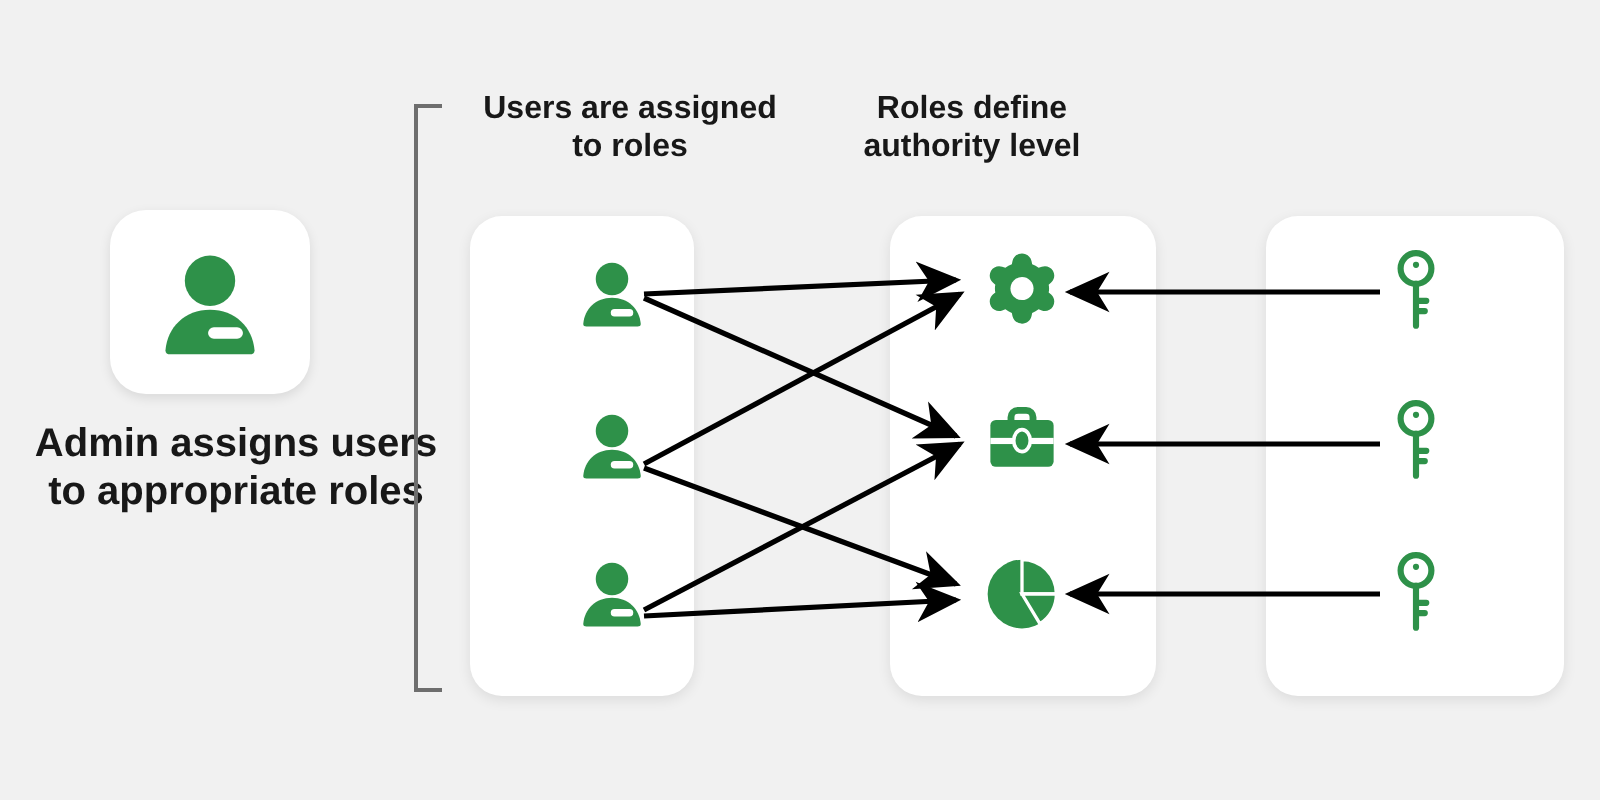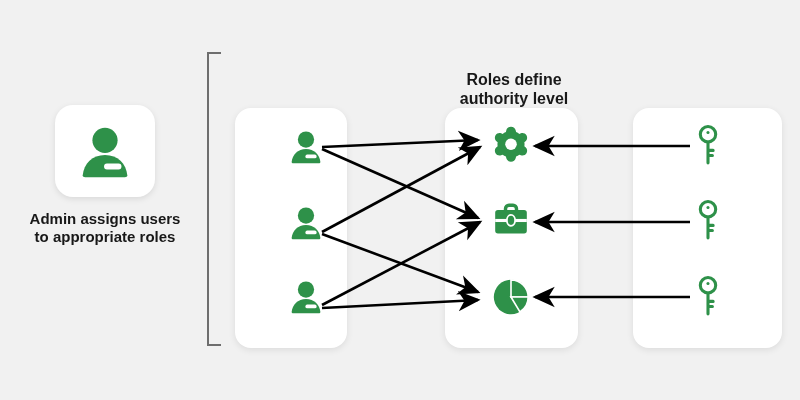--- a/index.html
+++ b/index.html
@@ -28,43 +28,43 @@
     height: 92px;
     background: #ffffff;
     border-radius: 18px;
     box-shadow: 0 2px 6px rgba(0,0,0,0.10);
     display: flex;
     align-items: center;
     justify-content: center;
   }
   #admin-caption {
     position: absolute;
-    left: 0px;
+    left: 13px;
     top: 210px;
     width: 210px;
     text-align: center;
-    font-size: 15px;
+    font-size: 20px;
     font-weight: 700;
     line-height: 1.22;
     color: #181818;
     white-space: pre-line;
   }
 
   
   .col-header {
     position: absolute;
     text-align: center;
     font-size: 16px;
     font-weight: 700;
     line-height: 1.2;
     color: #181818;
     white-space: pre-line;
   }
   #header-users      { left: 225px; top: 45px;  width: 180px; }
-  #header-roles      { left: 440px; top: 45px;  width: 148px; margin-top: 25px; }
+  #header-roles      { left: 412px; top: 45px;  width: 148px; }
   #header-permissions{ left: 620px; top: 33px;  width: 170px; }
 
   
   #users-bracket {
     position: absolute;
     left: 207px;
     top: 52px;
     width: 14px;
     height: 294px;
     border-left: 2px solid #6e6e6e;
@@ -124,20 +124,22 @@
   <div id="admin-card">
     <svg width="62" height="62" viewBox="0 0 64 64">
       <circle cx="32" cy="21" r="13" fill="#2e9149"></circle>
       <path d="M32 36 C19 36 10 45 9 57 C9 58.5 10 59 11.5 59 L52.5 59 C54 59 55 58.5 55 57 C54 45 45 36 32 36 Z" fill="#2e9149"></path>
       <rect x="31" y="45" width="18" height="6" rx="3" fill="#ffffff"></rect>
     </svg>
   </div>
   <div id="admin-caption">Admin assigns users
 to appropriate roles</div>
 
+  <div class="col-header" id="header-users">Users are assigned
+to roles</div>
   <div class="col-header" id="header-roles">Roles define
 authority level</div>
 
   <div id="users-bracket"></div>
 
   <div class="panel" id="panel-users"></div>
   <div class="panel" id="panel-roles"></div>
   <div class="panel" id="panel-permissions"></div>
 
   <div class="icon-slot" id="user-1">

